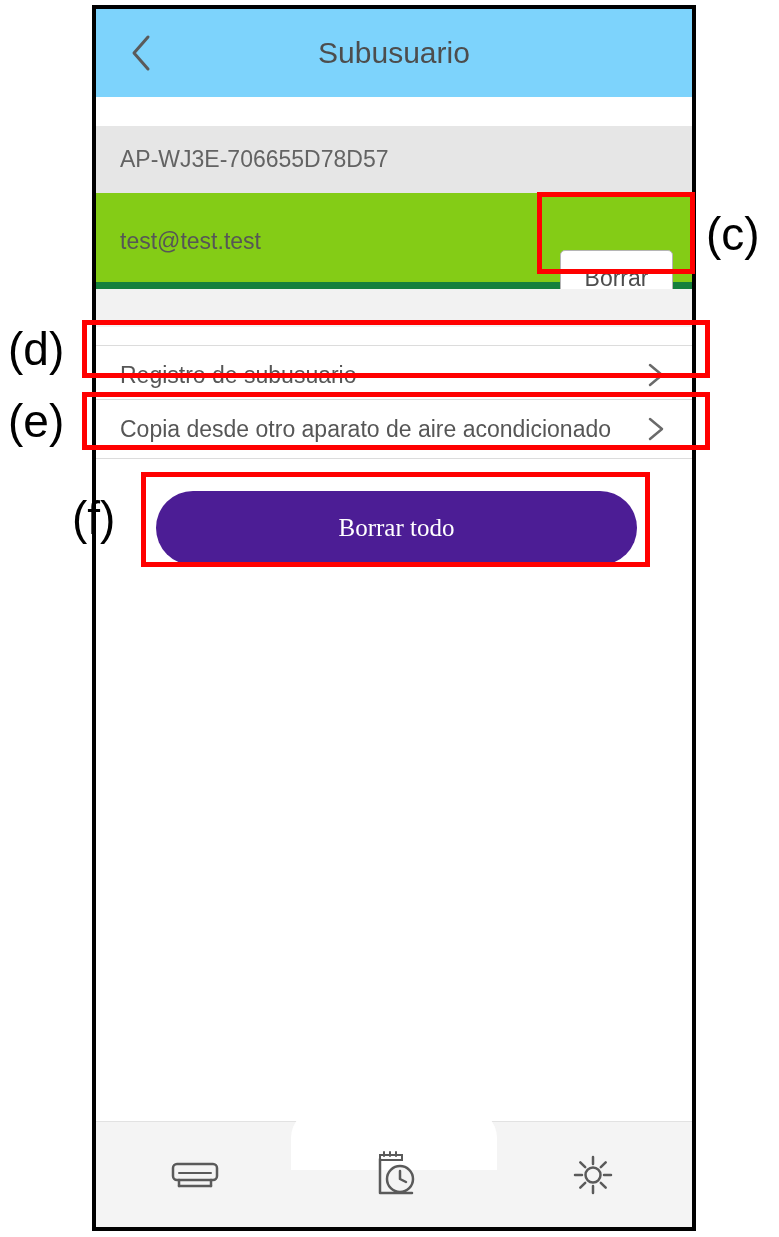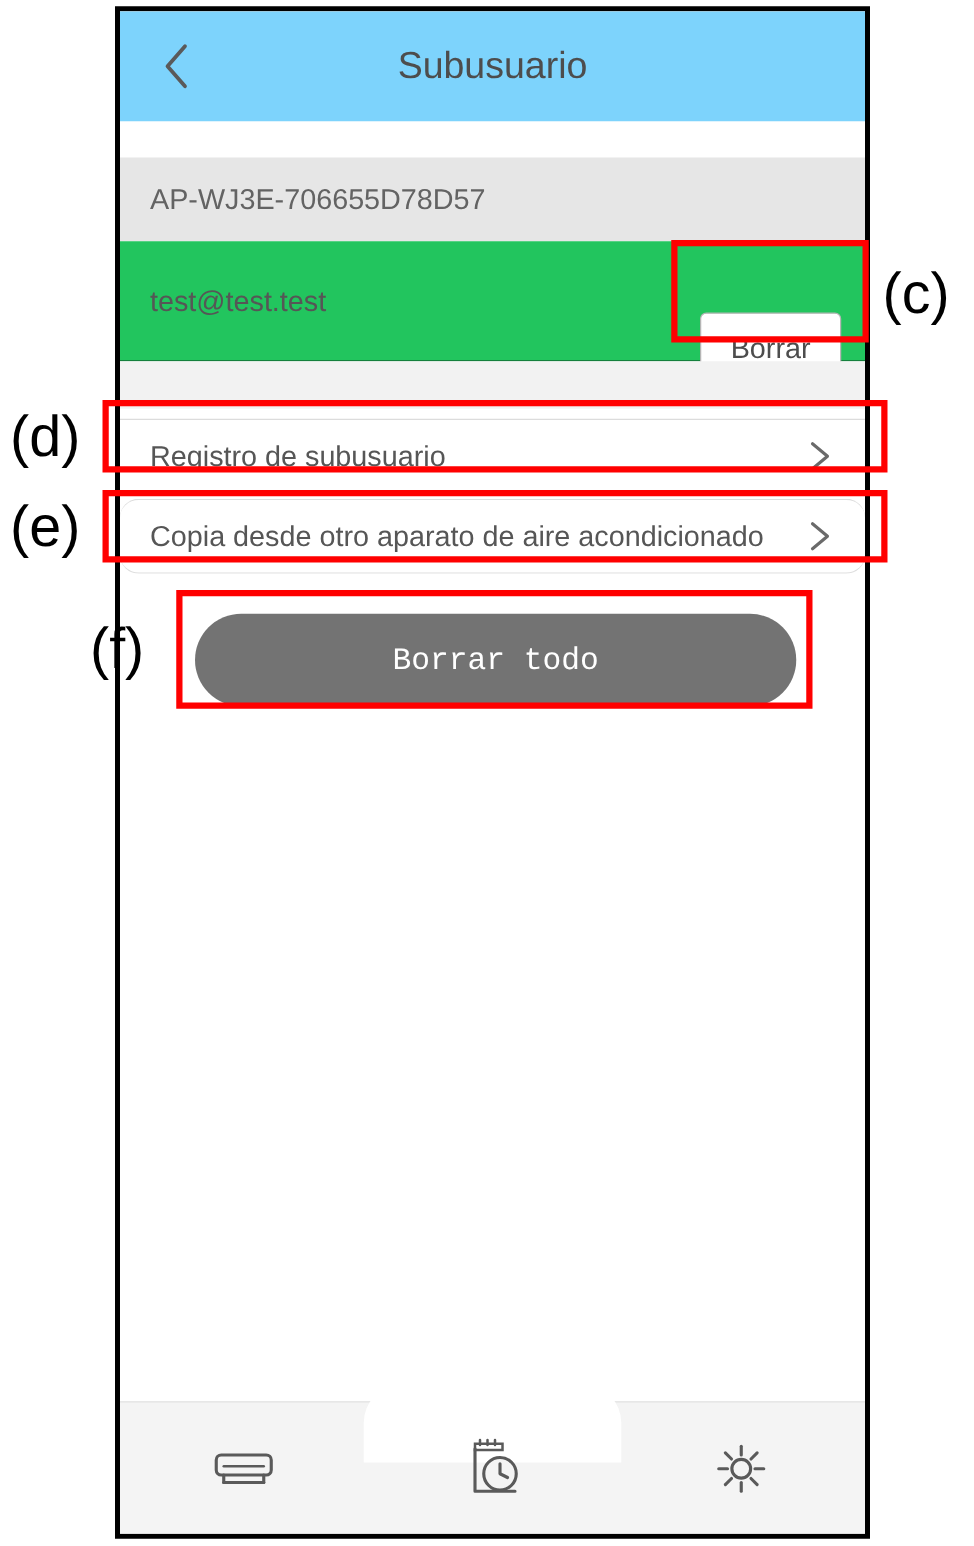--- a/index.html
+++ b/index.html
@@ -83,22 +83,22 @@
     color: #636363;
   }
 
   
   #subuser-row {
     position: absolute;
     left: 0;
     top: 184px;
     width: 100%;
     height: 96px;
-    background: #22c55e;
-    border-bottom: 1px solid #15803d;
+    background: #84cc16;
+    border-bottom: 7px solid #15803d;
     box-sizing: border-box;
     text-decoration: underline;
   }
   #subuser-email {
     position: absolute;
     left: 24px;
     top: 0;
     height: 96px;
     line-height: 96px;
     font-size: 23px;
@@ -136,22 +136,22 @@
     position: absolute;
     left: 0;
     width: 100%;
     height: 60px;
     background: #ffffff;
     border-top: 1px solid #dcdcdc;
     border-bottom: 1px solid #dcdcdc;
     box-sizing: border-box;
     cursor: pointer;
   }
-  #row-register { top: 326px; }
-  #row-copy { top: 390px; border-radius: 15px; }
+  #row-register { top: 336px; }
+  #row-copy { top: 390px; }
   .menu-row-label {
     position: absolute;
     left: 24px;
     top: 0;
     height: 58px;
     line-height: 58px;
     font-size: 23px;
     color: #565656;
   }
   .chevron {
@@ -164,24 +164,24 @@
 
   
   #delete-all-button {
     position: absolute;
     left: 60px;
     top: 482px;
     width: 481px;
     height: 74px;
     border: none;
     border-radius: 37px;
-    background: #737373;
+    background: #4c1d95;
     color: #ffffff;
     font-size: 25px;
-    font-family: Liberation Mono, monospace;
+    font-family: Liberation Serif, serif;
     cursor: pointer;
   }
 
   
   #tab-bar {
     position: absolute;
     left: 0;
     bottom: 0;
     width: 100%;
     height: 106px;

